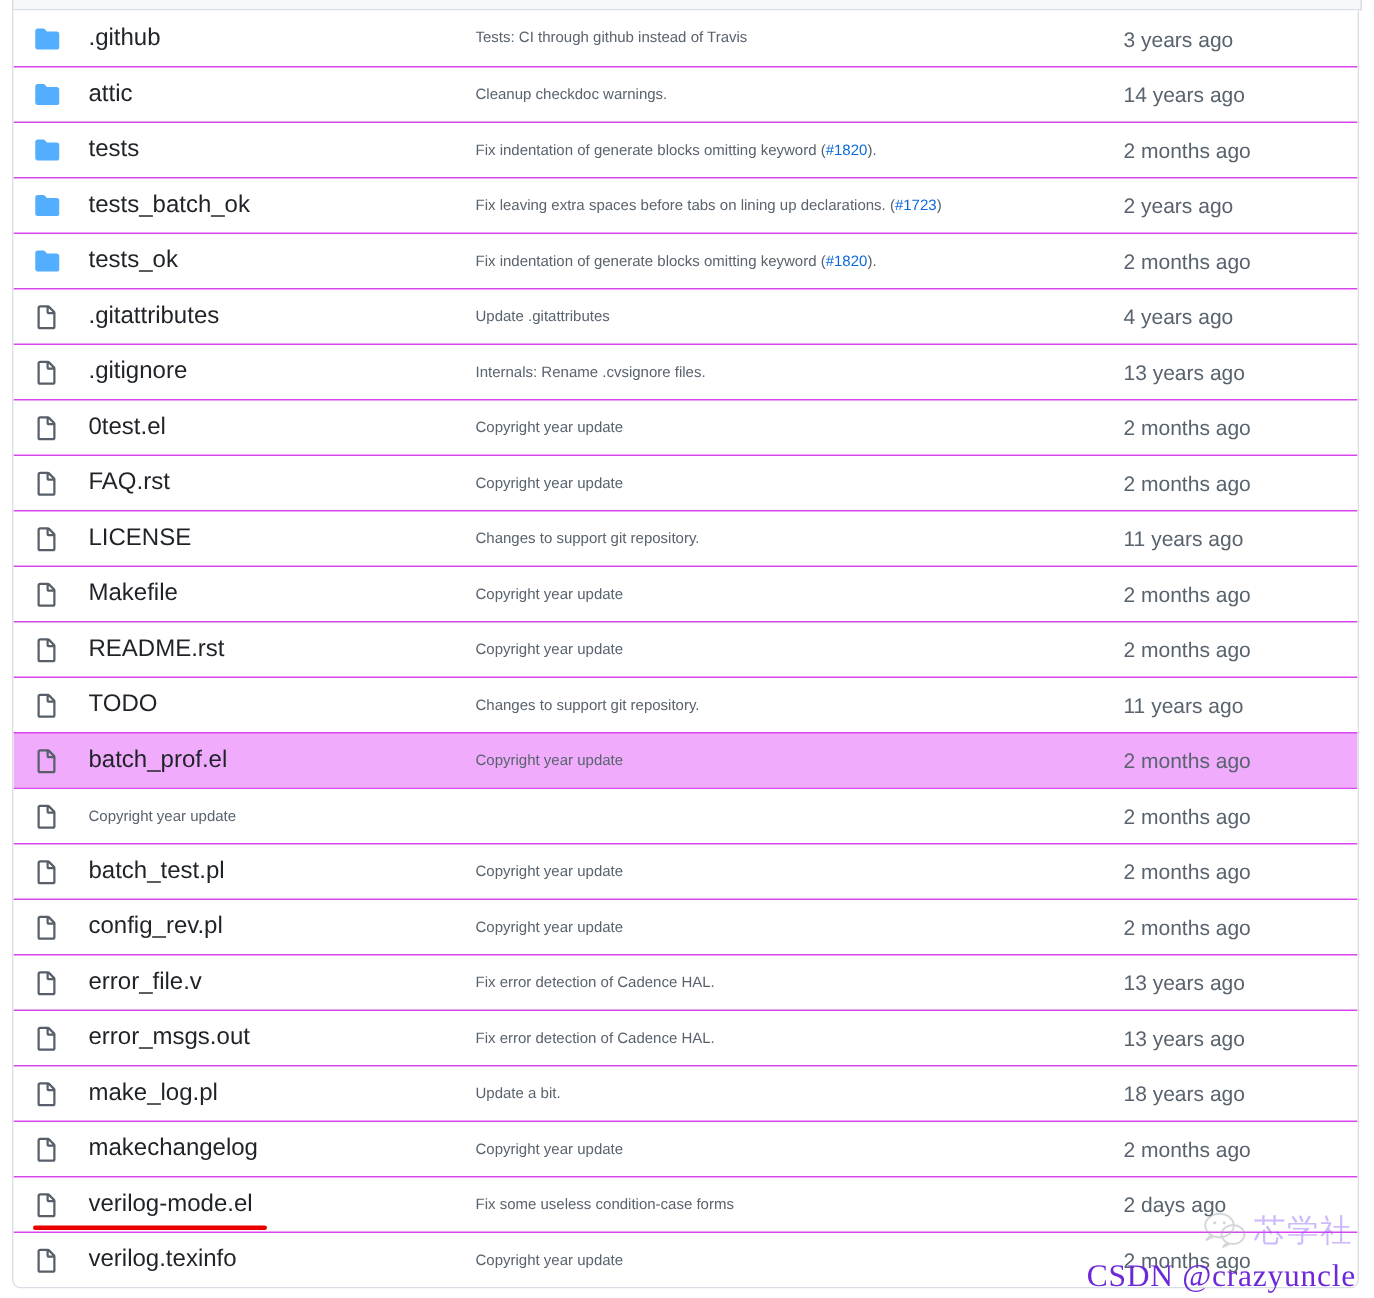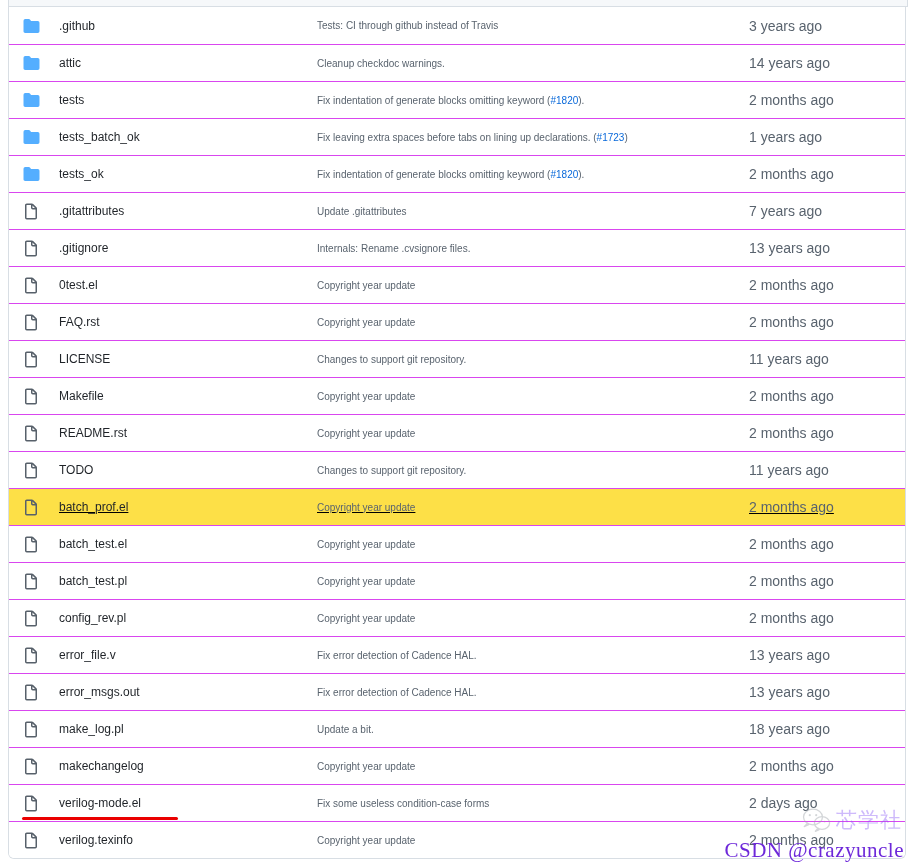--- a/index.html
+++ b/index.html
@@ -45,36 +45,36 @@
 
   .row {
     display: flex;
     align-items: center;
     height: 37px;
     border-top: 1px solid #d946ef;
     box-sizing: border-box;
     background: #ffffff;
   }
   .row:first-child { border-top: none; }
-  .row.hovered { background: #fde047; text-decoration: underline; }
+  .row.hovered { background: #f0abfc; }
 
   .cell-icon {
     width: 36px;
     min-width: 36px;
     padding-left: 14px;
     box-sizing: content-box;
     display: flex;
     align-items: center;
     justify-content: flex-start;
   }
 
   .cell-name {
     width: 258px;
     min-width: 258px;
-    font-size: 12px;
+    font-size: 16px;
     color: #1f2328;
     white-space: nowrap;
     overflow: hidden;
     text-overflow: ellipsis;
   }
   .cell-name a {
     color: #1f2328;
     text-decoration: none;
   }
 
@@ -190,21 +190,21 @@
     <div class="row">
       <div class="cell-icon">
         <span>
           <svg class="icon-svg" width="17" height="16" viewBox="0 0 16 16" aria-hidden="true">
             <path fill="#54aeff" d="M1.75 1A1.75 1.75 0 0 0 0 2.75v10.5C0 14.216.784 15 1.75 15h12.5A1.75 1.75 0 0 0 16 13.25v-8.5A1.75 1.75 0 0 0 14.25 3h-6.5a.25.25 0 0 1-.2-.1l-.9-1.2C6.3 1.26 5.84 1 5.35 1H1.75Z"></path>
           </svg>
         </span>
       </div>
       <div class="cell-name"><a>tests_batch_ok</a></div>
       <div class="cell-msg"><span>Fix leaving extra spaces before tabs on lining up declarations. (</span><a class="issue-link">#1723</a><span>)</span></div>
-      <div class="cell-age">1 years ago</div>
+      <div class="cell-age">2 years ago</div>
     </div>
     <div class="row">
       <div class="cell-icon">
         <span>
           <svg class="icon-svg" width="17" height="16" viewBox="0 0 16 16" aria-hidden="true">
             <path fill="#54aeff" d="M1.75 1A1.75 1.75 0 0 0 0 2.75v10.5C0 14.216.784 15 1.75 15h12.5A1.75 1.75 0 0 0 16 13.25v-8.5A1.75 1.75 0 0 0 14.25 3h-6.5a.25.25 0 0 1-.2-.1l-.9-1.2C6.3 1.26 5.84 1 5.35 1H1.75Z"></path>
           </svg>
         </span>
       </div>
       <div class="cell-name"><a>tests_ok</a></div>
@@ -214,21 +214,21 @@
     <div class="row">
       <div class="cell-icon">
         <span>
           <svg class="icon-svg" width="16" height="17" viewBox="0 0 16 16" aria-hidden="true">
             <path fill="#57606a" d="M2 1.75C2 .784 2.784 0 3.75 0h5.19c.464 0 .909.184 1.237.513l3.31 3.31c.329.328.513.773.513 1.238v9.19A1.75 1.75 0 0 1 12.25 16h-8.5A1.75 1.75 0 0 1 2 14.25Zm1.75-.25a.25.25 0 0 0-.25.25v12.5c0 .138.112.25.25.25h8.5a.25.25 0 0 0 .25-.25V6h-2.75A1.75 1.75 0 0 1 8 4.25V1.5Zm5.75.56v2.19c0 .138.112.25.25.25h2.19Z"></path>
           </svg>
         </span>
       </div>
       <div class="cell-name"><a>.gitattributes</a></div>
       <div class="cell-msg"><span>Update .gitattributes</span></div>
-      <div class="cell-age">7 years ago</div>
+      <div class="cell-age">4 years ago</div>
     </div>
     <div class="row">
       <div class="cell-icon">
         <span>
           <svg class="icon-svg" width="16" height="17" viewBox="0 0 16 16" aria-hidden="true">
             <path fill="#57606a" d="M2 1.75C2 .784 2.784 0 3.75 0h5.19c.464 0 .909.184 1.237.513l3.31 3.31c.329.328.513.773.513 1.238v9.19A1.75 1.75 0 0 1 12.25 16h-8.5A1.75 1.75 0 0 1 2 14.25Zm1.75-.25a.25.25 0 0 0-.25.25v12.5c0 .138.112.25.25.25h8.5a.25.25 0 0 0 .25-.25V6h-2.75A1.75 1.75 0 0 1 8 4.25V1.5Zm5.75.56v2.19c0 .138.112.25.25.25h2.19Z"></path>
           </svg>
         </span>
       </div>
       <div class="cell-name"><a>.gitignore</a></div>
@@ -320,21 +320,20 @@
       <div class="cell-age">2 months ago</div>
     </div>
     <div class="row">
       <div class="cell-icon">
         <span>
           <svg class="icon-svg" width="16" height="17" viewBox="0 0 16 16" aria-hidden="true">
             <path fill="#57606a" d="M2 1.75C2 .784 2.784 0 3.75 0h5.19c.464 0 .909.184 1.237.513l3.31 3.31c.329.328.513.773.513 1.238v9.19A1.75 1.75 0 0 1 12.25 16h-8.5A1.75 1.75 0 0 1 2 14.25Zm1.75-.25a.25.25 0 0 0-.25.25v12.5c0 .138.112.25.25.25h8.5a.25.25 0 0 0 .25-.25V6h-2.75A1.75 1.75 0 0 1 8 4.25V1.5Zm5.75.56v2.19c0 .138.112.25.25.25h2.19Z"></path>
           </svg>
         </span>
       </div>
-      <div class="cell-name"><a>batch_test.el</a></div>
       <div class="cell-msg"><span>Copyright year update</span></div>
       <div class="cell-age">2 months ago</div>
     </div>
     <div class="row">
       <div class="cell-icon">
         <span>
           <svg class="icon-svg" width="16" height="17" viewBox="0 0 16 16" aria-hidden="true">
             <path fill="#57606a" d="M2 1.75C2 .784 2.784 0 3.75 0h5.19c.464 0 .909.184 1.237.513l3.31 3.31c.329.328.513.773.513 1.238v9.19A1.75 1.75 0 0 1 12.25 16h-8.5A1.75 1.75 0 0 1 2 14.25Zm1.75-.25a.25.25 0 0 0-.25.25v12.5c0 .138.112.25.25.25h8.5a.25.25 0 0 0 .25-.25V6h-2.75A1.75 1.75 0 0 1 8 4.25V1.5Zm5.75.56v2.19c0 .138.112.25.25.25h2.19Z"></path>
           </svg>
         </span>

